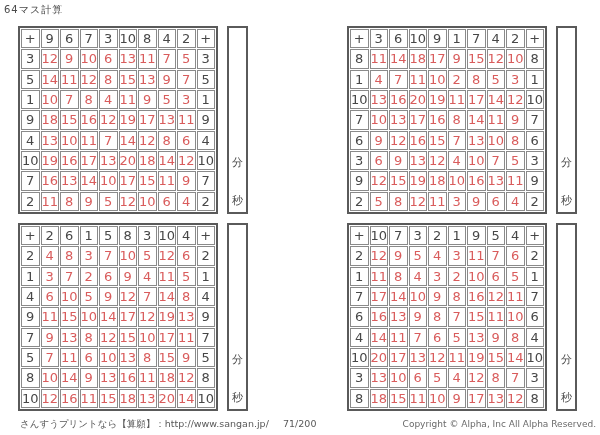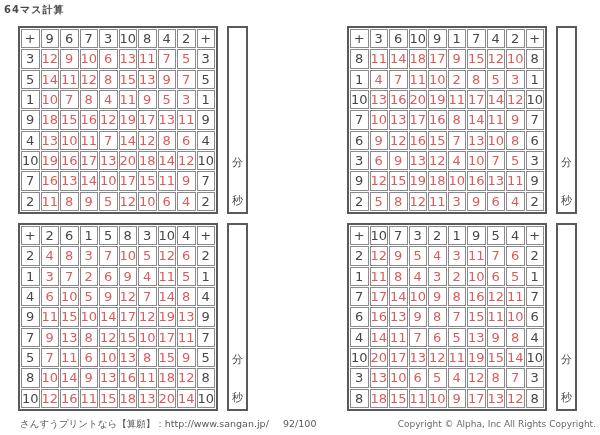--- a/index.html
+++ b/index.html
@@ -14,21 +14,20 @@
     font-family: "DejaVu Sans", sans-serif;
     overflow: hidden;
   }
   .page-title {
     position: absolute;
     left: 4px;
     top: 3px;
     font-size: 10px;
     letter-spacing: 1px;
     color: #4a4a4a;
-    font-weight: bold;
   }
   .quad {
     position: absolute;
     width: 230px;
     height: 188px;
   }
   .quad.tl { left: 18px;  top: 26px;  }
   .quad.tr { left: 347px; top: 26px;  }
   .quad.bl { left: 18px;  top: 223px; }
   .quad.br { left: 347px; top: 223px; }
@@ -500,14 +499,14 @@
       <div class="cell ans">12</div>
       <div class="cell hdr">8</div>
     </div>
   <div class="timebox">
     <span class="unit min">分</span>
     <span class="unit sec">秒</span>
   </div>
 </div>
 
 <div class="footer-left">さんすうプリントなら【算願】：http://www.sangan.jp/</div>
-<div class="footer-page">92/100</div>
-<div class="footer-right">Copyright © Alpha, Inc All Rights Copyright.</div>
+<div class="footer-page">71/200</div>
+<div class="footer-right">Copyright © Alpha, Inc All Alpha Reserved.</div>
 
 </body></html>

